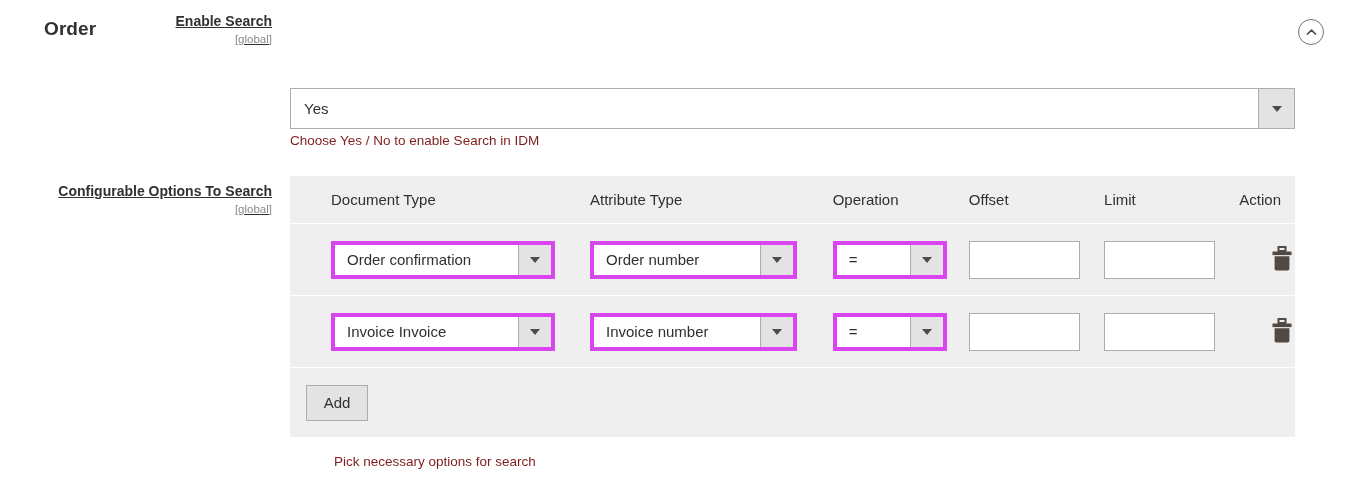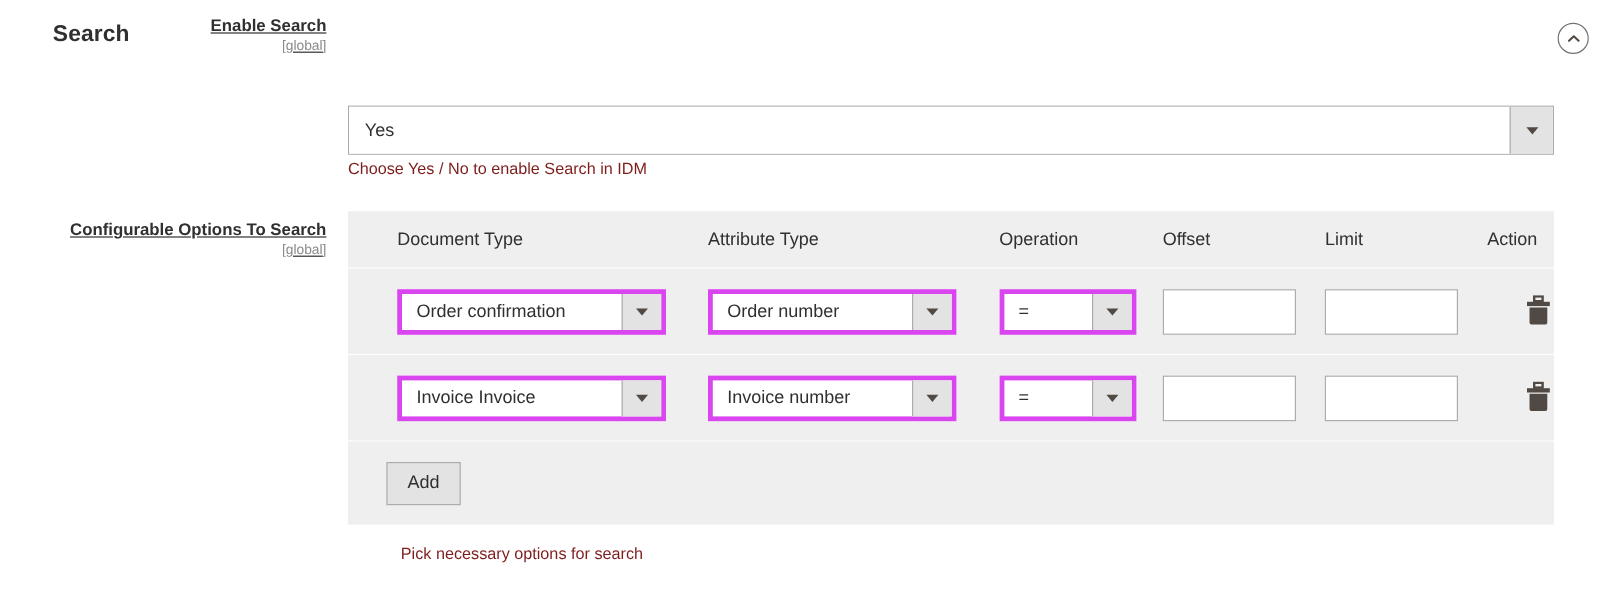--- a/index.html
+++ b/index.html
@@ -146,21 +146,21 @@
   .opt-row {
     display: flex;
     align-items: center;
     height: 72px;
     padding: 0 0 0 13px;
     border-bottom: 1px solid #ffffff;
     background: #efefef;
   }
   .opt-foot {
     height: 69px;
-    padding-left: 32px;
+    padding-left: 16px;
     display: flex;
     align-items: center;
     background: #efefef;
   }
 
   
   .c-doc   { width: 270px; margin-left: 28px; }
   .c-attr  { width: 253px; }
   .c-op    { width: 142px; }
   .c-off   { width: 141px; }
@@ -243,21 +243,21 @@
   }
 
   .opt-note { left: 290px; top: 454px; margin-left: 44px; }
 </style>
 </head>
 <body>
 
 <div class="page">
 
   <div class="section-header">
-    <div class="section-title">Search</div>
+    <div class="section-title">Order</div>
     <div class="collapse-btn">
       <svg width="13" height="13" viewBox="0 0 13 13" aria-hidden="true">
         <polyline points="2.5,8 6.5,4.2 10.5,8" fill="none" stroke="#514943" stroke-width="1.7" stroke-linecap="round" stroke-linejoin="round"></polyline>
       </svg>
     </div>
   </div>
 
   <div class="field-label enable-label">
     <span>Enable Search</span>
     <span class="field-scope">[global]</span>

